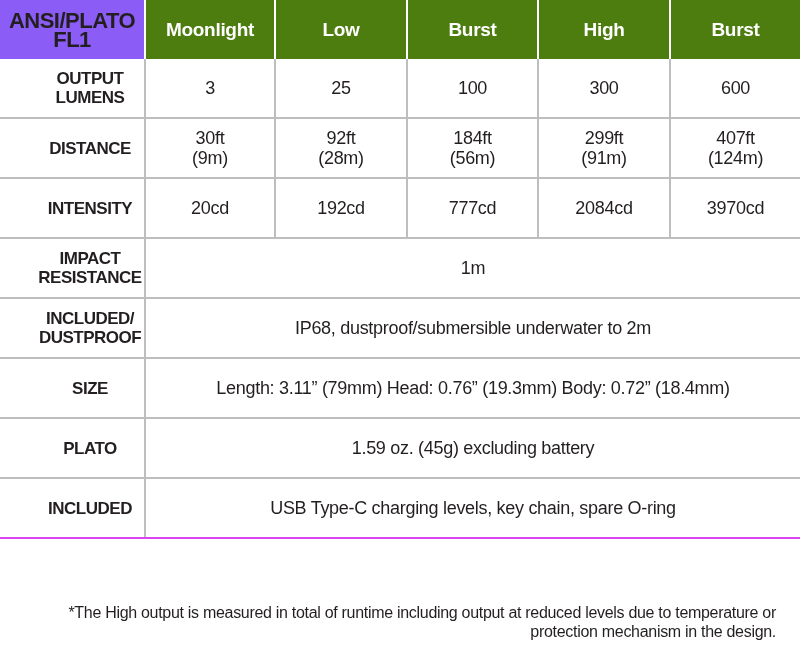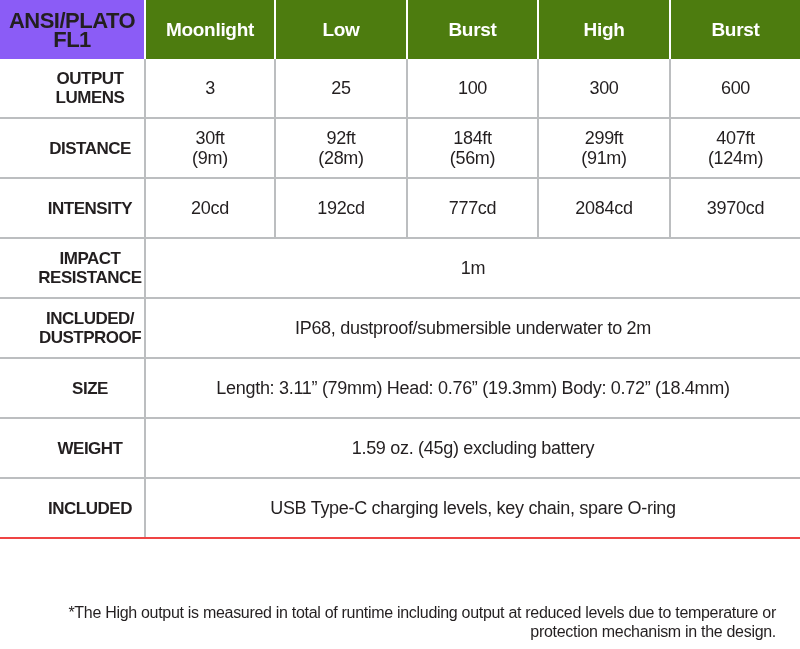--- a/index.html
+++ b/index.html
@@ -5,21 +5,21 @@
   html, body { margin: 0; padding: 0; background: #ffffff; }
   body { width: 800px; height: 649px; overflow: hidden; font-family: "Liberation Sans", sans-serif; color: #231f20; }
   .spec-table { position: absolute; left: 0; top: 0; width: 800px; border-collapse: collapse; table-layout: fixed; }
   .spec-table td, .spec-table th { text-align: center; vertical-align: middle; padding: 0; }
   .spec-table th { height: 59px; background: #4d7c0f; color: #ffffff; font-weight: bold; font-size: 19px; border-left: 2px solid #ffffff; letter-spacing: -0.3px; }
   .spec-table th.corner { background: #8b5cf6; color: #231f20; border-left: none; font-size: 22px; line-height: 19px; letter-spacing: -0.5px; }
   .spec-table td { height: 58px; border-top: 2px solid #bcbec0; font-size: 18px; line-height: 20px; letter-spacing: -0.3px; }
   .spec-table tr.first td { border-top: none; }
   .spec-table td.label { font-weight: bold; font-size: 17px; line-height: 19px; letter-spacing: -0.5px; padding-left: 36px; }
   .spec-table td.val { border-left: 2px solid #bcbec0; }
-  .spec-table tr.last td { border-bottom: 2px solid #ef4444; }
+  .spec-table tr.last td { border-bottom: 2px solid #d946ef; }
   .footnote { position: absolute; right: 24px; top: 603px; width: 780px; text-align: right; font-size: 16px; line-height: 19px; letter-spacing: -0.3px; color: #231f20; }
 </style>
 </head>
 <body>
 
 <table class="spec-table">
   <colgroup>
     <col style="width:145px">
       <col style="width:130px">
       <col style="width:132px">
@@ -68,21 +68,21 @@
     </tr>
     <tr>
       <td class="label"><span>INCLUDED/</span><br><span>DUSTPROOF</span></td>
       <td class="val" colspan="5">IP68, dustproof/submersible underwater to 2m</td>
     </tr>
     <tr>
       <td class="label">SIZE</td>
       <td class="val" colspan="5">Length: 3.11” (79mm) Head: 0.76” (19.3mm) Body: 0.72” (18.4mm)</td>
     </tr>
     <tr>
-      <td class="label">WEIGHT</td>
+      <td class="label">PLATO</td>
       <td class="val" colspan="5">1.59 oz. (45g) excluding battery</td>
     </tr>
     <tr class="last">
       <td class="label">INCLUDED</td>
       <td class="val" colspan="5">USB Type-C charging levels, key chain, spare O-ring</td>
     </tr>
   </tbody>
 </table>
 
 <div class="footnote">

